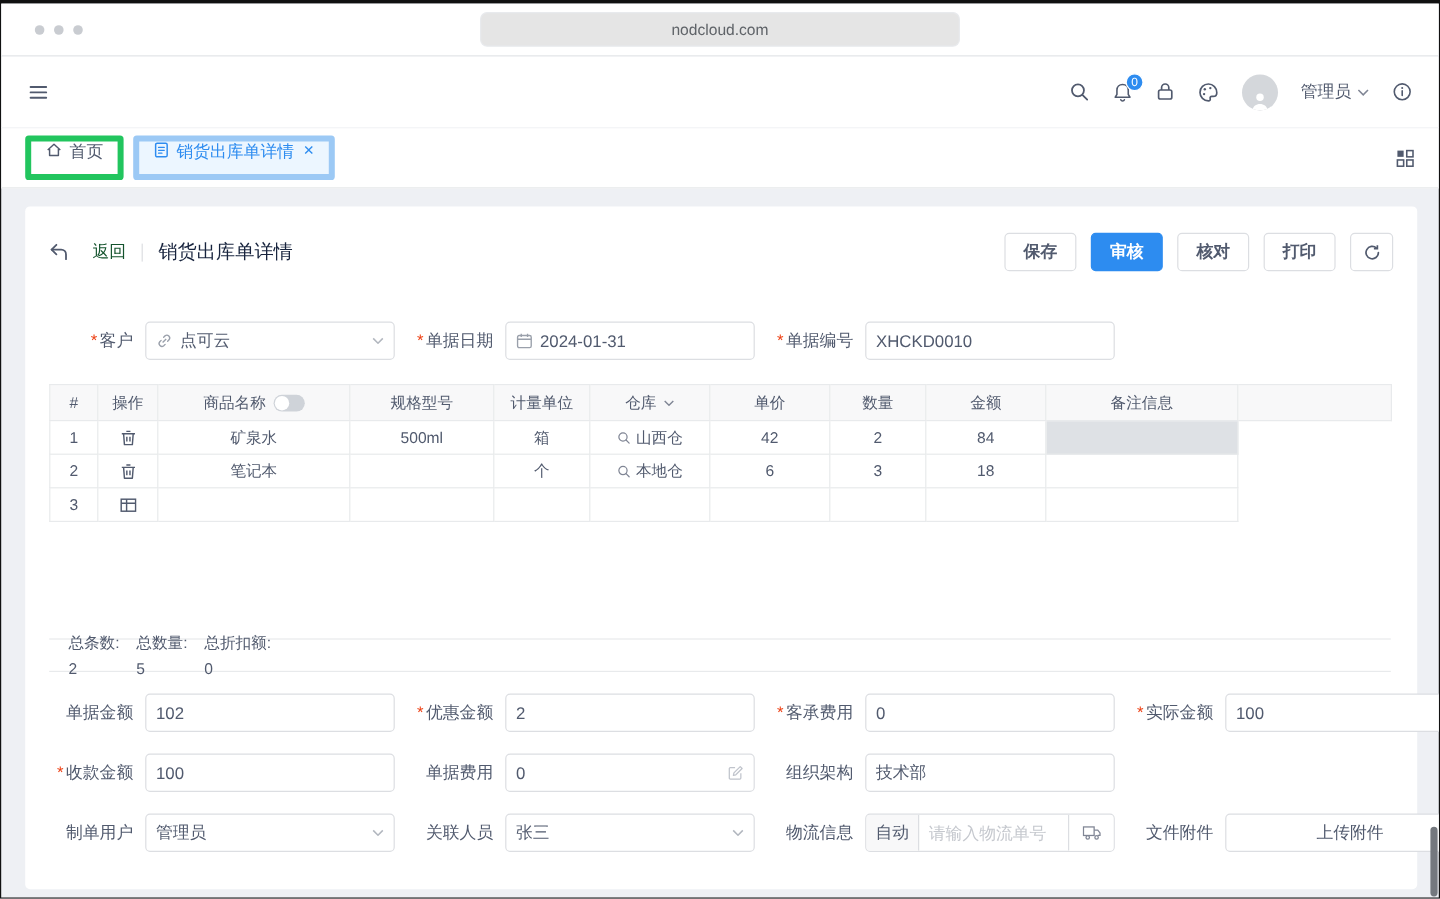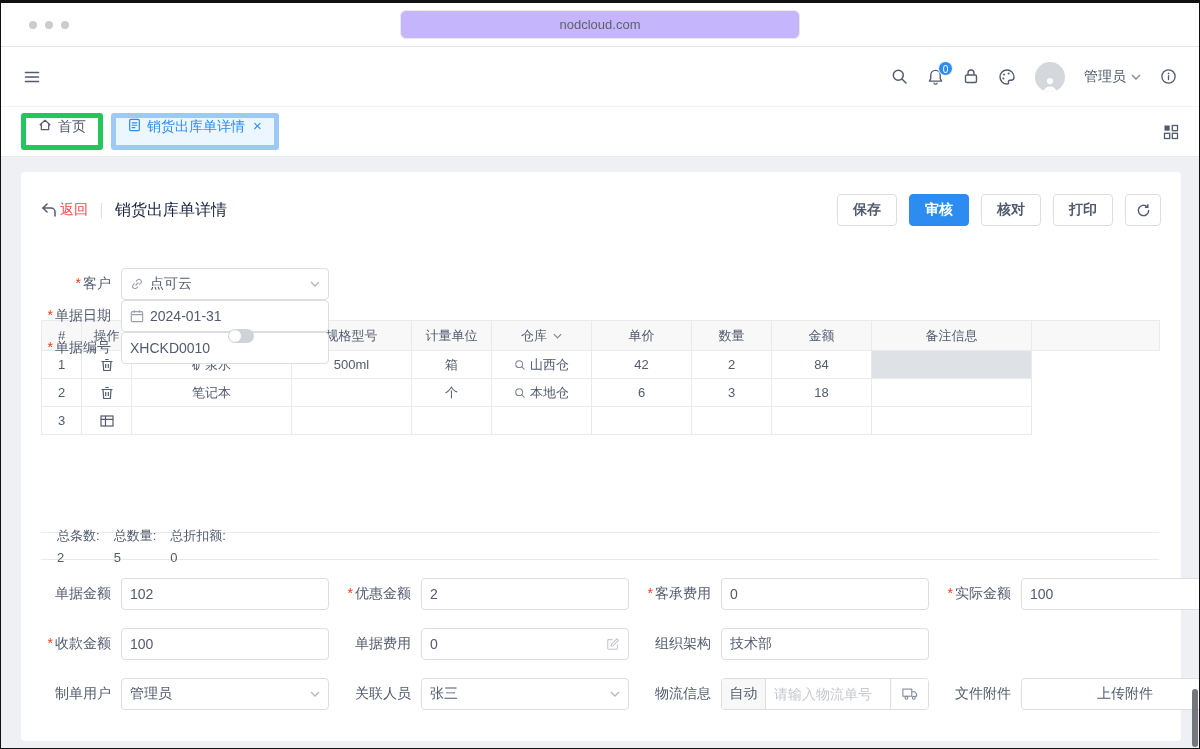--- a/index.html
+++ b/index.html
@@ -9,21 +9,21 @@
     font-size: 14px; color:#515a6e; background:#eef0f4; overflow:hidden;
   }
   .window { width:1200px; height:749px; border:1px solid #111; border-top:3px solid #111;
     overflow:hidden; position:relative; background:#eef0f4; }
 
   
   .browser-bar { height:44px; background:#fff; border-bottom:1px solid #e4e6e9;
     display:flex; align-items:center; position:relative; }
   .dots { position:absolute; left:28px; display:flex; gap:8px; }
   .dot { width:8px; height:8px; border-radius:50%; background:#c9ccd1; }
-  .url-pill { margin:0 auto; width:400px; height:29px; background:#c4b5fd;
+  .url-pill { margin:0 auto; width:400px; height:29px; background:#e5e5e5;
     border:1px solid #e8eaed; border-radius:6px; display:flex; align-items:center;
     justify-content:center; color:#5f6368; font-size:13px; }
 
   
   .app-header { height:60px; background:#fff; display:flex; align-items:center;
     justify-content:space-between; padding:0 22px; border-bottom:1px solid #f2f3f5; }
   .hleft, .hright { display:flex; align-items:center; }
   .hright { gap:19px; }
   .icon-btn { display:inline-flex; align-items:center; justify-content:center; cursor:pointer; }
   .bell-wrap { position:relative; }
@@ -43,21 +43,21 @@
   .tab.active { border-color:#9cc9f5; background:#ecf6ff; color:#2d8cf0; }
   .tab .close { font-size:15px; line-height:1; margin-left:2px; color:#2d8cf0; }
   .tab-manage { margin-left:auto; }
 
   
   .content { padding:15px 20px 0; height:594px; }
   .card { background:#fff; border-radius:4px; width:1160px; height:569px;
     padding:20px 20px 0; position:relative; }
 
   .card-head { height:36px; display:flex; align-items:center; margin-bottom:40px; }
-  .back { display:inline-flex; align-items:center; gap:3px; cursor:pointer; color:#ef4444; }
+  .back { display:inline-flex; align-items:center; gap:20px; cursor:pointer; color:#14532d; }
   .vsep { width:1px; height:15px; background:#dcdee2; margin:0 13px; }
   .page-title { font-size:16px; color:#17233d; }
   .btns { margin-left:auto; display:flex; gap:12px; }
   .btn { height:32px; min-width:60px; padding:0 15px; border:1px solid #dcdee2;
     border-radius:4px; background:#fff; color:#515a6e; font-size:14px;
     display:inline-flex; align-items:center; justify-content:center;
     font-family:inherit; cursor:pointer;font-weight:bold; }
   .btn.primary { background:#2d8cf0; border-color:#2d8cf0; color:#fff; }
   .btn.icon-only { min-width:36px; width:36px; padding:0; }
 
@@ -78,21 +78,21 @@
   .control .chev { margin-left:auto; flex:none; display:inline-flex; }
   .control .suf-icon { margin-left:auto; flex:none; display:inline-flex; cursor:pointer; }
   .control.compound { padding:0; overflow:hidden; }
   .compound .prepend { width:44px; height:100%; background:#f8f8f9; border-right:1px solid #dcdee2;
     display:flex; align-items:center; justify-content:center; flex:none; cursor:pointer; }
   .compound input { flex:1; padding:0 8px; }
   .compound .append { width:38px; height:100%; border-left:1px solid #dcdee2; background:#fff;
     display:flex; align-items:center; justify-content:center; flex:none; cursor:pointer; }
   .control.button-like { justify-content:center; cursor:pointer; }
 
-  .form-top { margin-bottom:20px;flex-direction:column; }
+  .form-top { margin-bottom:20px; }
 
   
   table.grid { width:1118px; border-collapse:collapse; table-layout:fixed;
     font-size:13px; color:#515a6e; }
   .grid th { height:30px; background:#f8f8f9; border:1px solid #e8eaec; font-weight:400;
     text-align:center; padding:0 2px; }
   .grid td { height:28px; border:1px solid #e8eaec; text-align:center; padding:0 4px;
     background:#fff; }
   .grid td.sel { background:#dee1e5; }
   .th-inner { display:inline-flex; align-items:center; gap:6px; justify-content:center; }

